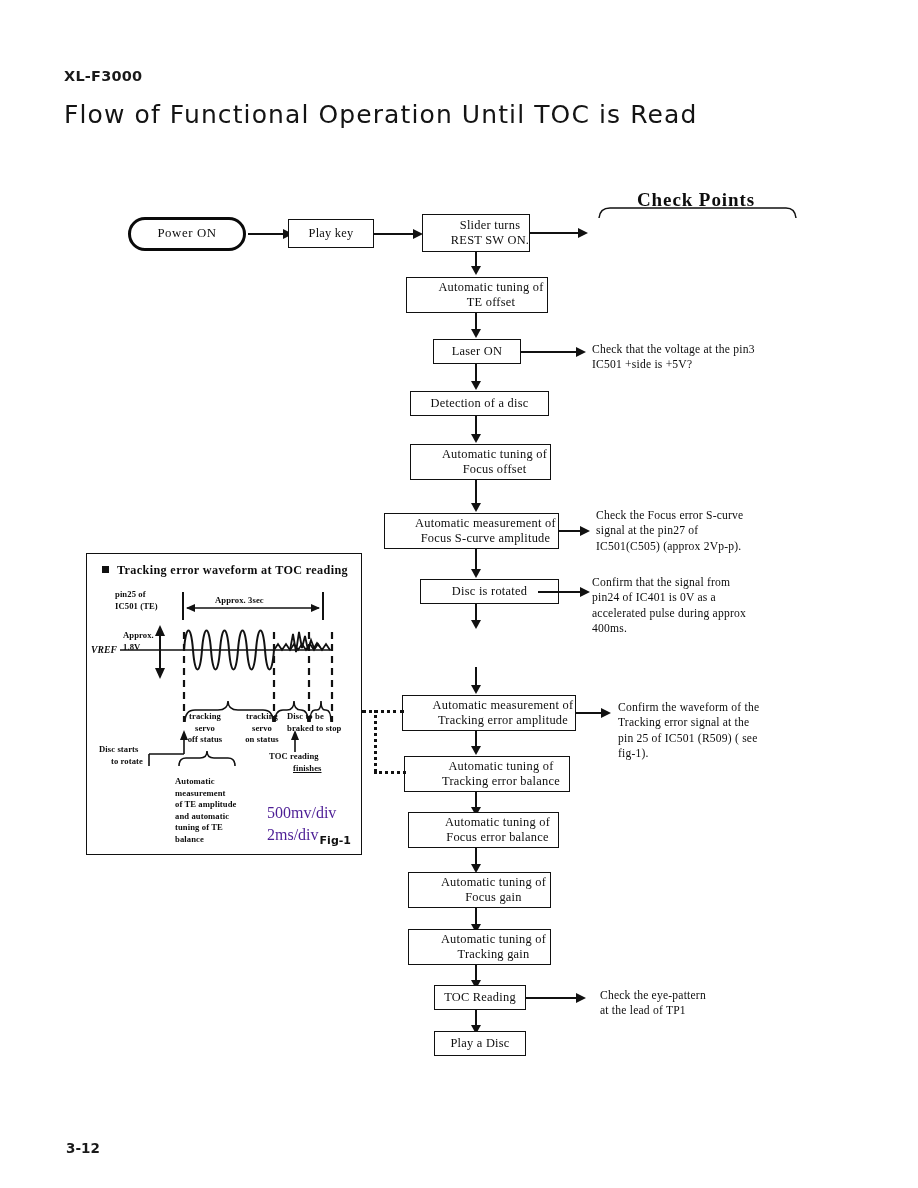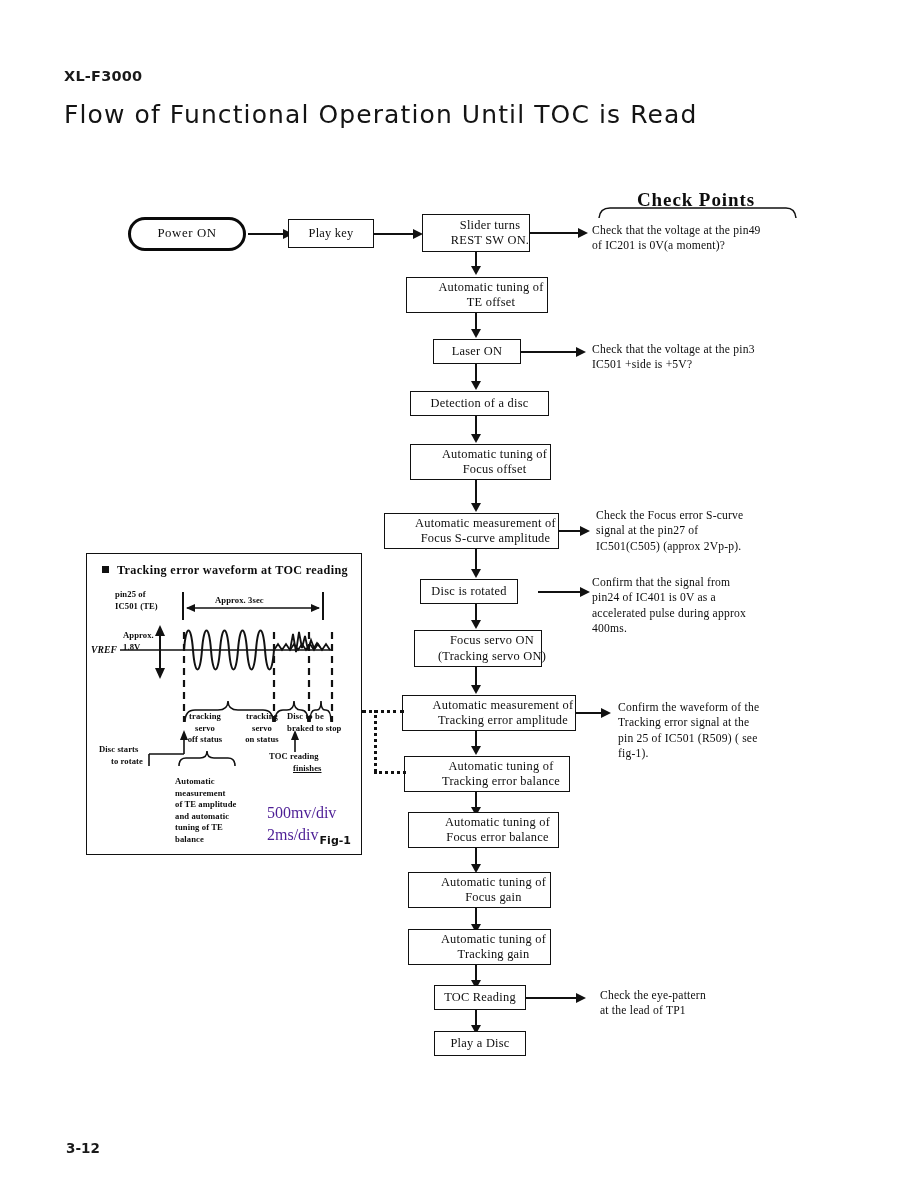--- a/index.html
+++ b/index.html
@@ -144,24 +144,20 @@
   <div class="hline" style="left:374px;top:233px;width:42px;"></div>
   <div class="arrow-right" style="left:413px;top:229px;"></div>
 
   <div class="node two-line" style="left:422px;top:214px;width:108px;height:38px;flex-direction:column;">
     <span>Slider turns</span>
     <span>REST SW ON.</span>
   </div>
 
   <div class="hline" style="left:530px;top:232px;width:50px;"></div>
   <div class="arrow-right" style="left:578px;top:228px;"></div>
-  <div class="note" style="left:592px;top:223px;">
-    <span>Check that the voltage at the pin49</span>
-    <span>of IC201  is 0V(a moment)?</span>
-  </div>
 
   <div class="vline" style="left:475px;top:252px;height:17px;"></div>
   <div class="arrow-down" style="left:471px;top:266px;"></div>
 
   <div class="node two-line" style="left:406px;top:277px;width:142px;height:36px;flex-direction:column;">
     <span>Automatic tuning of</span>
     <span>TE offset</span>
   </div>
   <div class="vline" style="left:475px;top:313px;height:18px;"></div>
   <div class="arrow-down" style="left:471px;top:329px;"></div>
@@ -198,38 +194,34 @@
   <div class="hline" style="left:559px;top:530px;width:24px;"></div>
   <div class="arrow-right" style="left:580px;top:526px;"></div>
   <div class="note" style="left:596px;top:508px;">
     <span>Check the Focus error S-curve</span>
     <span>signal at the pin27 of</span>
     <span>IC501(C505) (approx 2Vp-p).</span>
   </div>
   <div class="vline" style="left:475px;top:549px;height:22px;"></div>
   <div class="arrow-down" style="left:471px;top:569px;"></div>
 
-  <div class="node" style="left:420px;top:579px;width:98px;height:25px;">
+  <div class="node" style="left:420px;top:579px;width:139px;height:25px;">
     <span>Disc is rotated</span>
   </div>
   <div class="hline" style="left:538px;top:591px;width:45px;"></div>
   <div class="arrow-right" style="left:580px;top:587px;"></div>
   <div class="note" style="left:592px;top:575px;">
     <span>Confirm that the signal from</span>
     <span>pin24 of IC401 is 0V as a</span>
     <span>accelerated pulse during approx</span>
     <span>400ms.</span>
   </div>
   <div class="vline" style="left:475px;top:604px;height:18px;"></div>
   <div class="arrow-down" style="left:471px;top:620px;"></div>
 
-  <div class="node two-line" style="left:414px;top:630px;width:128px;height:37px;flex-direction:column;">
-    <span>Focus servo ON</span>
-    <span>(Tracking servo ON)</span>
-  </div>
   <div class="vline" style="left:475px;top:667px;height:20px;"></div>
   <div class="arrow-down" style="left:471px;top:685px;"></div>
 
   <div class="node two-line" style="left:402px;top:695px;width:174px;height:36px;flex-direction:column;">
     <span>Automatic measurement of</span>
     <span>Tracking error amplitude</span>
   </div>
   <div class="hline" style="left:576px;top:712px;width:28px;"></div>
   <div class="arrow-right" style="left:601px;top:708px;"></div>
   <div class="note" style="left:618px;top:700px;">

